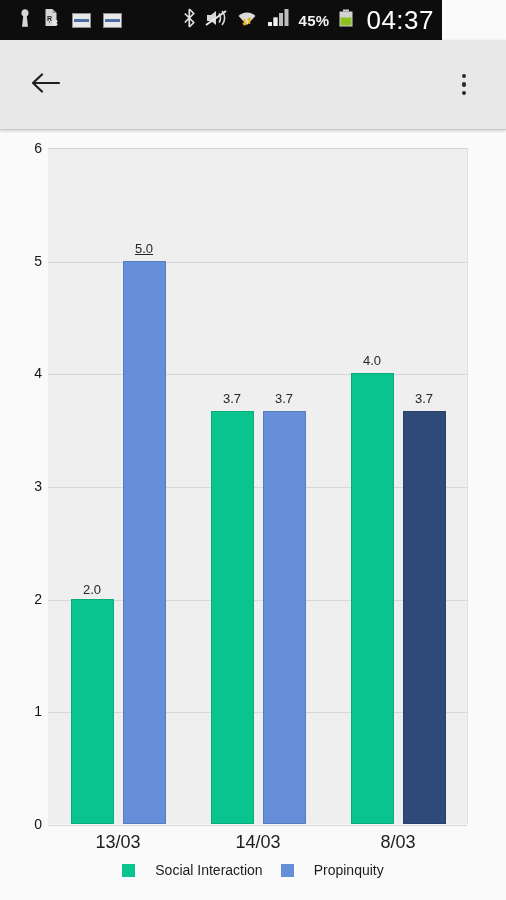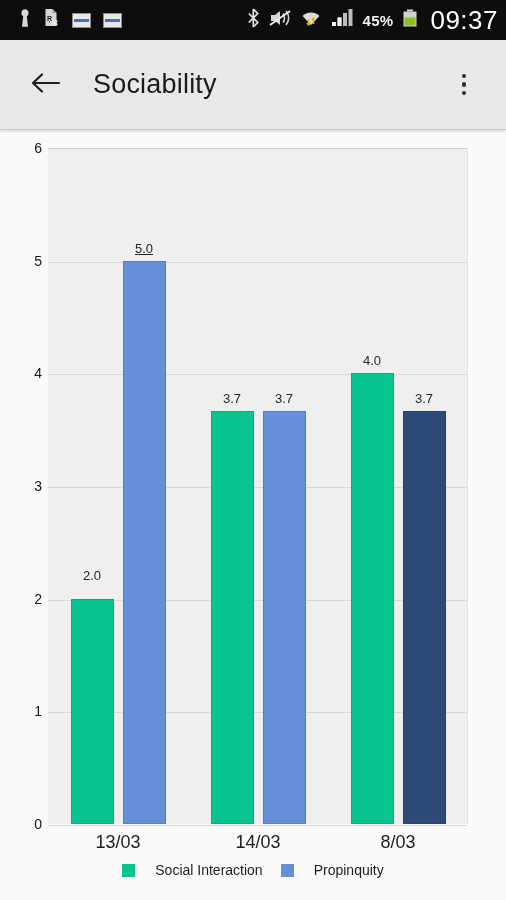--- a/index.html
+++ b/index.html
@@ -6,21 +6,21 @@
   html, body {
     width:506px; height:900px;
     font-family:"Liberation Sans", sans-serif;
     background:#fafafa;
     overflow:hidden;
   }
 
   
   #status-bar{
     position:relative;
-    height:40px; width:506px;
+    height:40px; width:442px;
     background:#0d0d0d;
     display:flex; align-items:center;
     padding:0 8px 0 18px;
   }
   #status-left{ display:flex; align-items:center; gap:12px; }
   #status-right{ margin-left:auto; display:flex; align-items:center; gap:9px; }
   .sb-ico{ display:block; }
   .sb-text{ color:#f2f2f2; font-size:15px; font-weight:bold; letter-spacing:.3px; }
   #clock{ color:#ffffff; font-size:26px; font-weight:400; letter-spacing:.5px;
           line-height:1; margin-left:3px; }
@@ -166,34 +166,33 @@
     <span class="sb-text">45%</span>
 
     <span class="sb-ico">
       <svg width="16" height="20" viewBox="0 0 16 20">
         <rect x="5" y="1.5" width="6" height="2" fill="#d2d2d2"></rect>
         <rect x="1.5" y="3.5" width="13" height="15" fill="#d2d2d2"></rect>
         <rect x="2.5" y="9.5" width="11" height="8" fill="#8ac020"></rect>
       </svg>
     </span>
 
-    <span id="clock">09:37</span>
+    <span id="clock">04:37</span>
   </div>
 </div>
 
 <div id="app-bar">
   <div id="back-button">
     <span>
       <svg width="30" height="22" viewBox="0 0 30 22">
         <path d="M2 11h26M2 11l9-8.5M2 11l9 8.5" stroke="#1f1f1f" stroke-width="2.2" fill="none" stroke-linecap="round" stroke-linejoin="round"></path>
       </svg>
     </span>
   </div>
 
-  <div id="app-title">Sociability</div>
 
   <div id="overflow-button">
     <span class="dot"></span>
     <span class="dot"></span>
     <span class="dot"></span>
   </div>
 </div>
 
 <div id="chart-region">
 
@@ -201,21 +200,21 @@
     <div id="gridlines">
         <div class="gridline" style="top: 676px;"></div>
         <div class="gridline" style="top: 563.333px;"></div>
         <div class="gridline" style="top: 450.667px;"></div>
         <div class="gridline" style="top: 338px;"></div>
         <div class="gridline" style="top: 225.333px;"></div>
         <div class="gridline" style="top: 112.667px;"></div>
       </div>
     <div id="bars">
         <div class="bar" style="left: 22.5px; width: 43px; height: 225.333px; background: rgb(9, 196, 142);"></div>
-        <div class="bar-label" style="left: 44px; top: 419px;">2.0</div>
+        <div class="bar-label" style="left: 44px; top: 433px;">2.0</div>
         <div class="bar" style="left: 74.5px; width: 43px; height: 563.333px; background: rgb(101, 144, 217);"></div>
         <div class="bar-label" style="left: 96px; top: 91.6667px; text-decoration: underline;">5.0</div>
         <div class="bar" style="left: 162.5px; width: 43px; height: 413.487px; background: rgb(9, 196, 142);"></div>
         <div class="bar-label" style="left: 184px; top: 241.513px;">3.7</div>
         <div class="bar" style="left: 214.5px; width: 43px; height: 413.487px; background: rgb(101, 144, 217);"></div>
         <div class="bar-label" style="left: 236px; top: 241.513px;">3.7</div>
         <div class="bar" style="left: 302.5px; width: 43px; height: 450.667px; background: rgb(9, 196, 142);"></div>
         <div class="bar-label" style="left: 324px; top: 204.333px; text-align: center;">4.0</div>
         <div class="bar" style="left: 354.5px; width: 43px; height: 413.487px; background: rgb(45, 74, 120);"></div>
         <div class="bar-label" style="left: 376px; top: 241.513px;">3.7</div>

